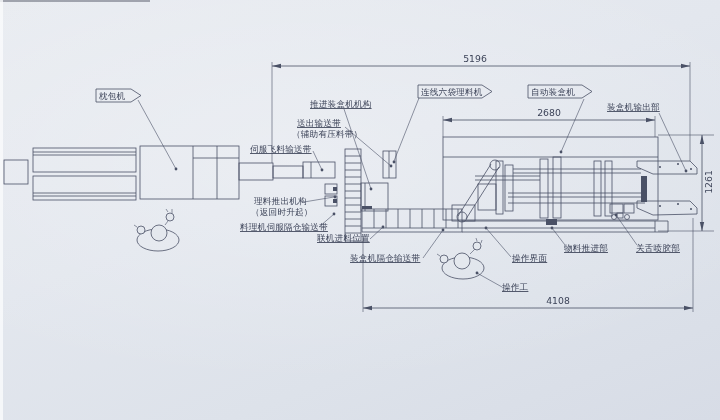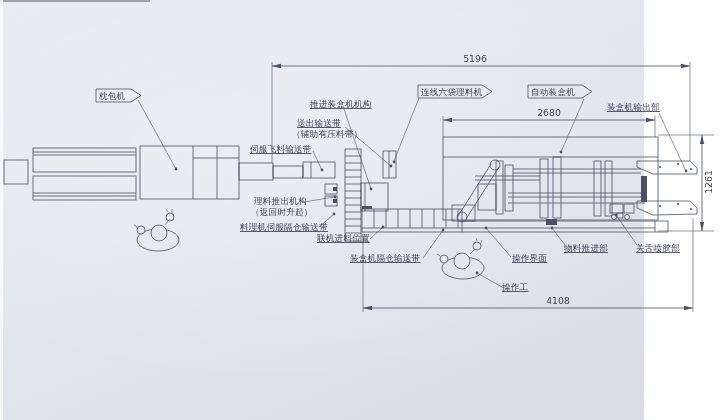--- a/index.html
+++ b/index.html
@@ -1,17 +1,17 @@
 <!DOCTYPE html>
 <html><head>
 <meta charset="utf-8">
 <style>
   html,body{margin:0;padding:0;}
   body{width:720px;height:420px;overflow:hidden;font-family:"DejaVu Sans",sans-serif;}
-  .stage{position:relative;width:644px;height:420px;
+  .stage{position:relative;width:720px;height:420px;
     background:
       radial-gradient(120% 90% at 42% 38%, rgba(255,255,255,.25), rgba(255,255,255,0) 60%),
       linear-gradient(158deg,#e9ecf1 0%,#e3e7ee 42%,#dde2ea 72%,#d7dce6 100%);
     text-align: right;
   }
   .edge-top{position:absolute;left:0;top:0;width:150px;height:2px;background:rgba(70,76,90,.45);}
   .edge-left{position:absolute;left:0;top:0;width:3px;height:420px;background:rgba(250,251,253,.8);}
   svg{position:absolute;left:0;top:0;}
   .ln{stroke:#4a5166;fill:none;stroke-width:.8;}
   .thin{stroke:#4a5166;fill:none;stroke-width:.6;}

